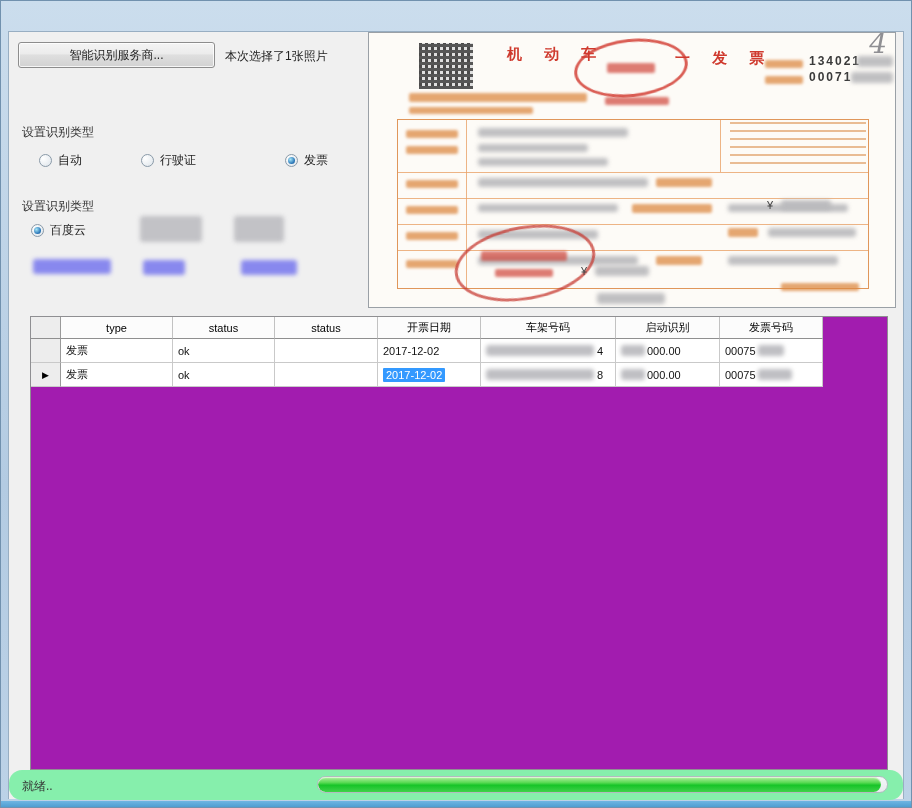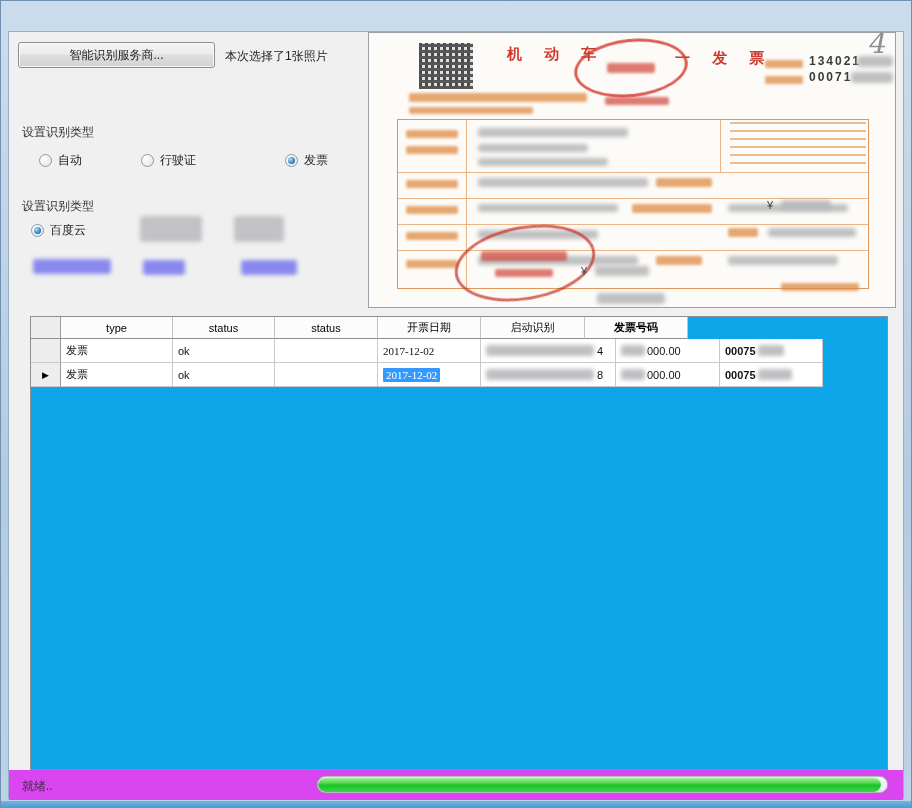--- a/index.html
+++ b/index.html
@@ -58,34 +58,34 @@
   .inv-num { position:absolute; font-size:12px; font-weight:bold; color:#3a3a3a; letter-spacing:2px; filter:blur(.3px); }
   .corner-note { position:absolute; right:8px; top:-6px; font-family:"DejaVu Serif",serif; font-style:italic; font-size:28px; color:#8f8f93; }
   .grid-box { left:28px; top:86px; width:472px; height:170px; border:1px solid #e0965a; }
   .grid-line-h { position:absolute; left:0; right:0; height:1px; background:#e8a368; opacity:.8; }
   .grid-line-v { position:absolute; top:0; bottom:0; width:1px; background:#e8a368; opacity:.8; }
   .pwd-lines { position:absolute; left:332px; top:2px; width:136px; height:48px; opacity:.55;
     background:repeating-linear-gradient(0deg,transparent 0 6px,#d98a45 6px 8px); filter:blur(.6px); }
   .yuan { position:absolute; font-size:11px; color:#444; }
 
   
-  .grid { position:absolute; left:21px; top:284px; width:858px; height:454px; background:#0ea5e9; border:1px solid #8f8f92; overflow:hidden; }
+  .grid { position:absolute; left:21px; top:284px; width:858px; height:454px; background:#a21caf; border:1px solid #8f8f92; overflow:hidden; }
   .tbl-row { display:flex; }
   .cell { background:#ffffff; border-right:1px solid #c9c9c9; border-bottom:1px solid #c9c9c9; font-size:11px; color:#111;
     height:24px; display:flex; align-items:center; padding:0 5px; overflow:hidden; white-space:nowrap; }
   .hcell { background:#fcfcfc; border-right:1px solid #c2c2c2; border-bottom:1px solid #8f8f8f; height:22px; justify-content:center; color:#000; }
   .rowhdr { background:#ededed; border-right:1px solid #9a9a9a; justify-content:center; padding:0; }
   .c-rowhdr{width:30px;} .c-type{width:112px;} .c-status{width:102px;} .c-remark{width:103px;}
-  .c-date{width:103px;font-family:Liberation Serif, serif;} .c-vin{width:135px;} .c-amount{width:104px;} .c-invno{width:103px;font-weight:bold;}
+  .c-date{width:103px;} .c-vin{width:135px;} .c-amount{width:104px;} .c-invno{width:103px;}
   .sel-cell { background:#3399ff; color:#fff; padding:1px 3px; border-radius:1px; }
   .inline-chip { display:inline-block; filter:blur(2px); background:#bfbfc3; border-radius:3px; height:11px; flex:0 0 auto; }
   .row-arrow { font-size:9px; color:#000; }
 
   
-  .statusbar { position:absolute; left:0; right:0; top:738px; height:30px; background:#d946ef; }
+  .statusbar { position:absolute; left:0; right:0; top:738px; height:30px; background:#86efac;border-radius:13px; }
   .status-text { position:absolute; left:13px; top:8px; font-size:12px; color:#333; }
   .progress { position:absolute; left:308px; top:6px; width:571px; height:17px; border:1px solid #b3bac0; border-radius:9px;
     background:linear-gradient(#f5f7f8,#e7ebed); overflow:hidden; }
   .progress-fill { height:100%; border-radius:8px;
     background:linear-gradient(180deg,#b4efa2 0%,#57da52 38%,#17c428 55%,#3fd24a 100%);
     box-shadow:inset 0 1px 1px rgba(255,255,255,.6); }
 </style>
 </head>
 <body>
 
@@ -186,20 +186,21 @@
       <div class="g-chip" style="left:228px; top:260px; width:68px; height:11px;"></div>
     </div>
 
     <div class="grid">
       <div class="tbl-row">
         <div class="cell hcell rowhdr c-rowhdr"></div>
         <div class="cell hcell c-type">type</div>
         <div class="cell hcell c-status">status</div>
         <div class="cell hcell c-remark">status</div>
         <div class="cell hcell c-date">开票日期</div>
+        <div class="cell hcell c-vin">车架号码</div>
         <div class="cell hcell c-amount">启动识别</div>
         <div class="cell hcell c-invno">发票号码</div>
       </div>
 
       <div class="tbl-row">
         <div class="cell rowhdr c-rowhdr"></div>
         <div class="cell c-type">发票</div>
         <div class="cell c-status">ok</div>
         <div class="cell c-remark"></div>
         <div class="cell c-date">2017-12-02</div>

